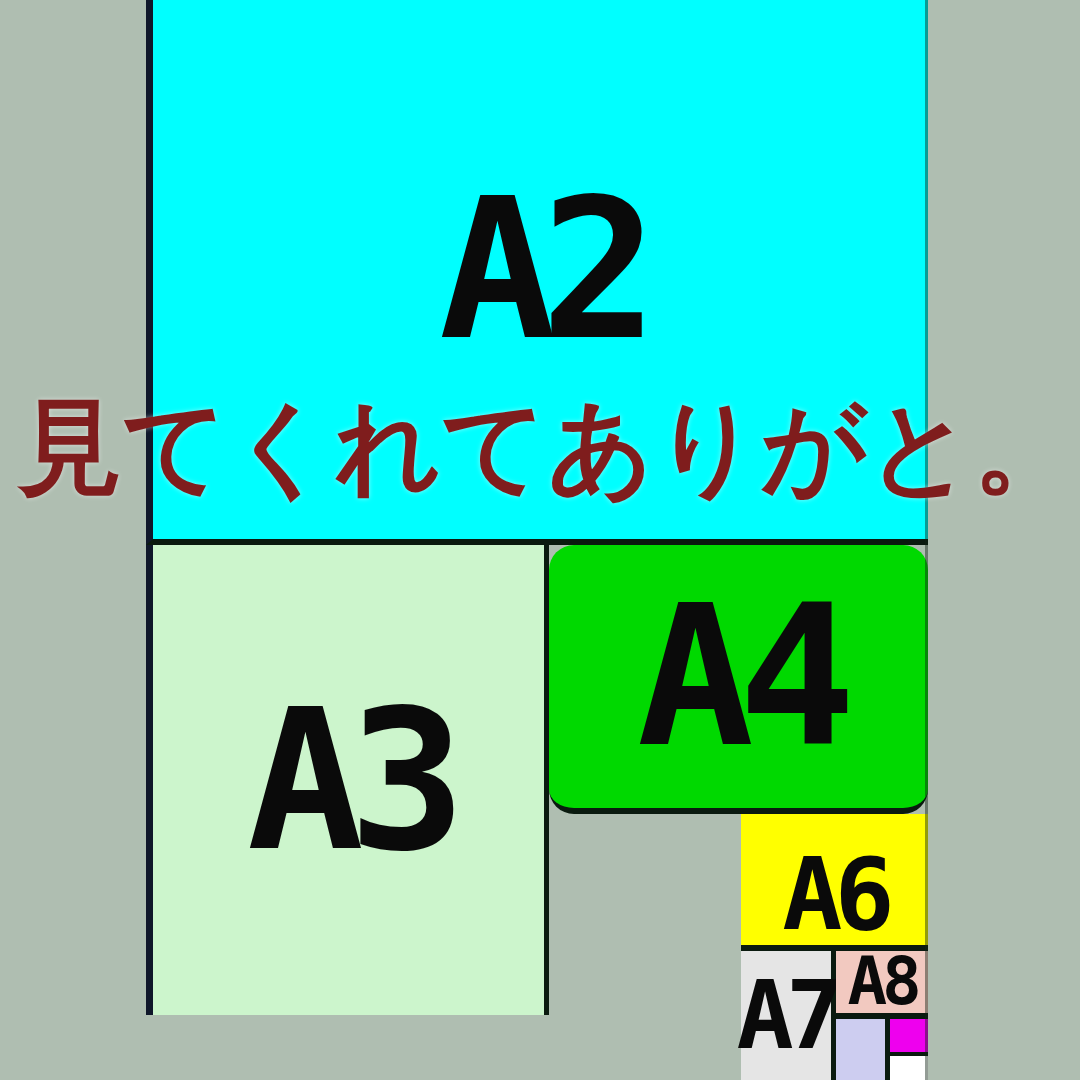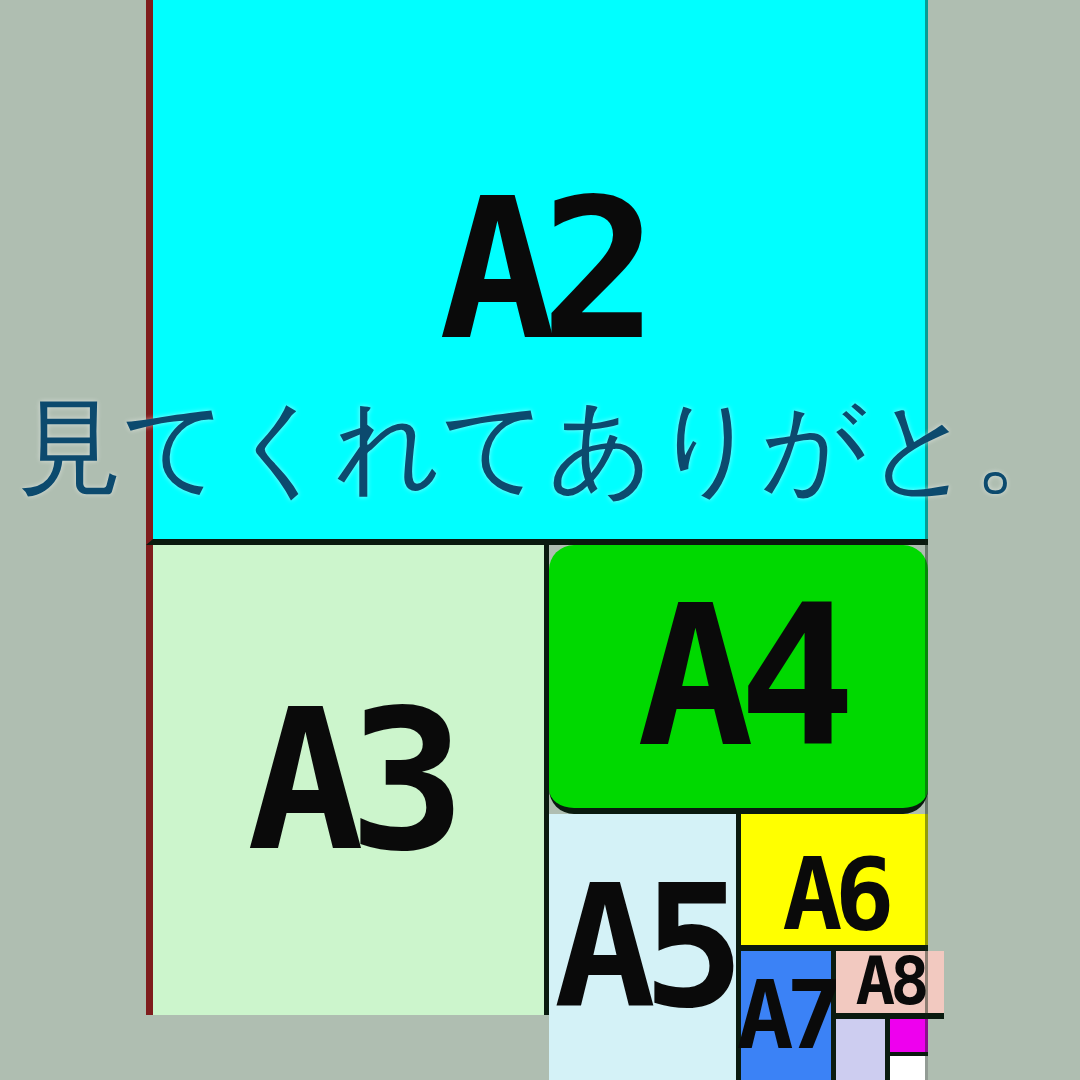--- a/index.html
+++ b/index.html
@@ -4,70 +4,67 @@
 <style>
   html,body{margin:0;padding:0;}
   body{width:1080px;height:1080px;font-family:"DejaVu Sans",sans-serif;}
   #canvas{position:relative;width:1080px;height:1080px;overflow:hidden;background:#afbeb1;}
 
   .region{position:absolute;box-sizing:border-box;display:flex;align-items:center;justify-content:center;}
   .label{font-family:"DejaVu Sans Mono","Liberation Mono",monospace;font-weight:bold;color:#0a0a0a;
          letter-spacing:-0.08em;line-height:1;user-select:none;}
 
   
-  .bl{border-left:7px solid #7f1d1d;}
+  .bl{border-left:7px solid #0f172a;}
   .br{border-right:5px solid #0a1a0f;}
   .bb{border-bottom:6px solid #0a1a0f;}
   .bb4{border-bottom:4px solid #0a1a0f;}
 
   .a2 {left:146px;top:0;width:782px;height:545px;background:#00ffff;}
   .a3 {left:146px;top:545px;width:403px;height:470px;background:#ccf5cc;}
   .a4 {left:549px;top:545px;width:379px;height:269px;background:#00d900;border-radius:25px;}
   .a5 {left:549px;top:814px;width:192px;height:266px;background:#d4f2f7;}
   .a6 {left:741px;top:814px;width:187px;height:137px;background:#ffff00;align-items:flex-end;}
-  .a7 {left:741px;top:951px;width:95px;height:129px;background:#3b82f6;}
-  .a8 {left:836px;top:951px;width:108px;height:68px;background:#f2c9c0;}
+  .a7 {left:741px;top:951px;width:95px;height:129px;background:#e5e5e5;}
+  .a8 {left:836px;top:951px;width:92px;height:68px;background:#f2c9c0;}
   .a9 {left:836px;top:1019px;width:54px;height:61px;background:#cdcdf0;}
   .a10{left:890px;top:1019px;width:38px;height:37px;background:#ee00ee;}
   .a11{left:890px;top:1056px;width:38px;height:24px;background:#ffffff;}
 
   .fs-xl{font-size:195px;}
   .fs-l {font-size:170px;}
   .fs-m {font-size:100px;}
   .fs-s {font-size:95px;}
   .fs-xs{font-size:66px;}
 
   .right-edge{position:absolute;left:925px;top:0;width:3px;height:1080px;
               background:rgba(15,35,20,0.45);}
 
   .caption{position:absolute;left:18px;top:393px;z-index:10;
-           font-size:104px;font-weight:normal;color:#0c4a6e;line-height:1.05;
+           font-size:104px;font-weight:bold;color:#7f1d1d;line-height:1.05;
            white-space:nowrap;letter-spacing:0;
            text-shadow:0 0 5px rgba(255,255,255,0.55);}
 </style>
 </head>
 <body>
 
 <div id="canvas">
 
   <div class="region a2 bl bb">
     <span class="label fs-xl">A2</span>
   </div>
 
   <div class="region a3 bl br">
     <span class="label fs-xl">A3</span>
   </div>
 
   <div class="region a4 bb">
     <span class="label fs-xl">A4</span>
   </div>
 
-  <div class="region a5 br">
-    <span class="label fs-l">A5</span>
-  </div>
 
   <div class="region a6 bb">
     <span class="label fs-m">A6</span>
   </div>
 
   <div class="region a7 br">
     <span class="label fs-s">A7</span>
   </div>
 
   <div class="region a8 bb">

